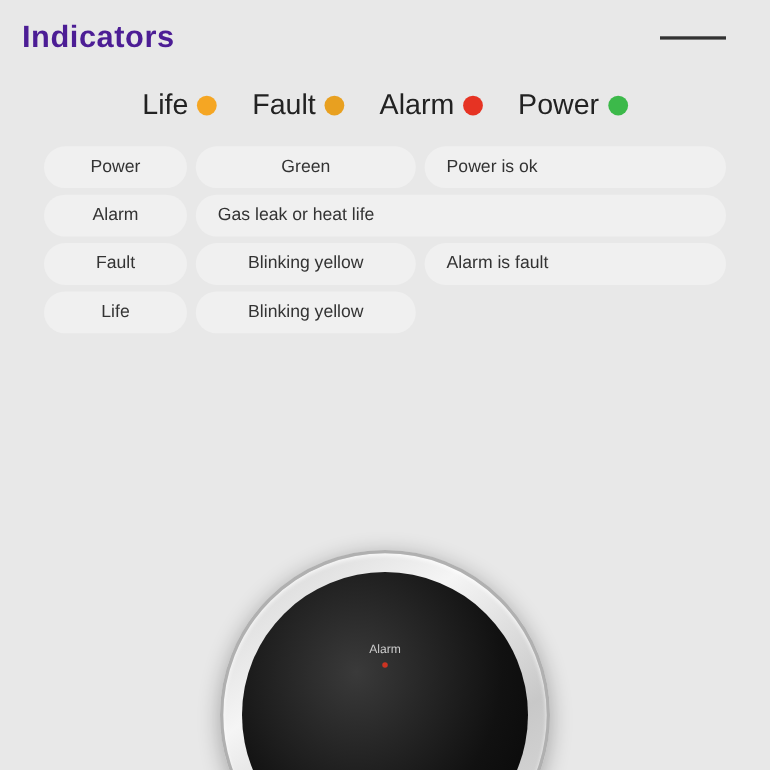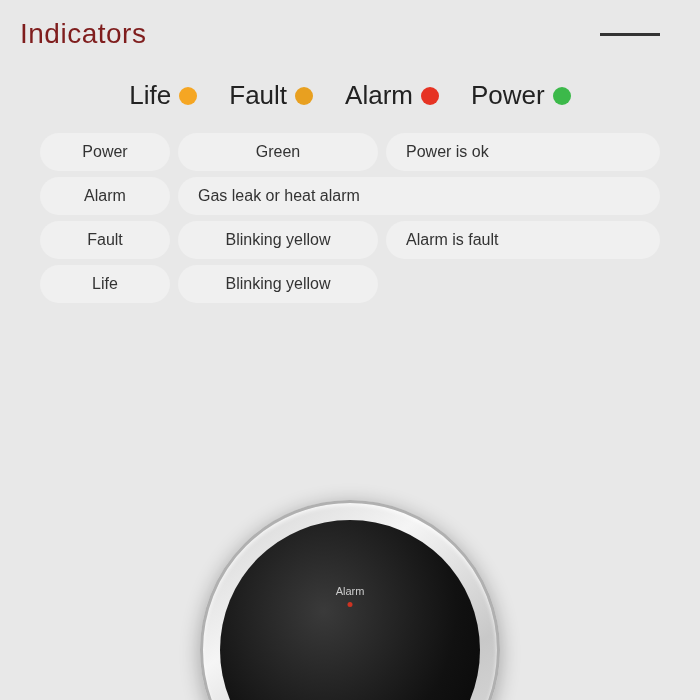--- a/index.html
+++ b/index.html
@@ -23,22 +23,22 @@
     
     .header {
       padding: 18px 20px 10px 20px;
       display: flex;
       align-items: center;
       justify-content: space-between;
     }
 
     .header-title {
       font-size: 28px;
-      font-weight: 400;
-      color: #7f1d1d;
+      font-weight: 700;
+      color: #4c1d95;
       letter-spacing: 0.5px;
     }
 
     .header-line {
       width: 60px;
       height: 3px;
       background: #333;
       margin-right: 20px;
     }
 
@@ -221,21 +221,21 @@
       <div class="cell cell-description">
         <span>Power is ok</span>
       </div>
     </div>
 
     <div class="table-row">
       <div class="cell cell-name">
         <span>Alarm</span>
       </div>
       <div class="cell cell-description">
-        <span>Gas leak or heat alarm</span>
+        <span>Gas leak or heat life</span>
       </div>
     </div>
 
     <div class="table-row">
       <div class="cell cell-name">
         <span>Fault</span>
       </div>
       <div class="cell cell-indicator">
         <span>Blinking yellow</span>
       </div>

